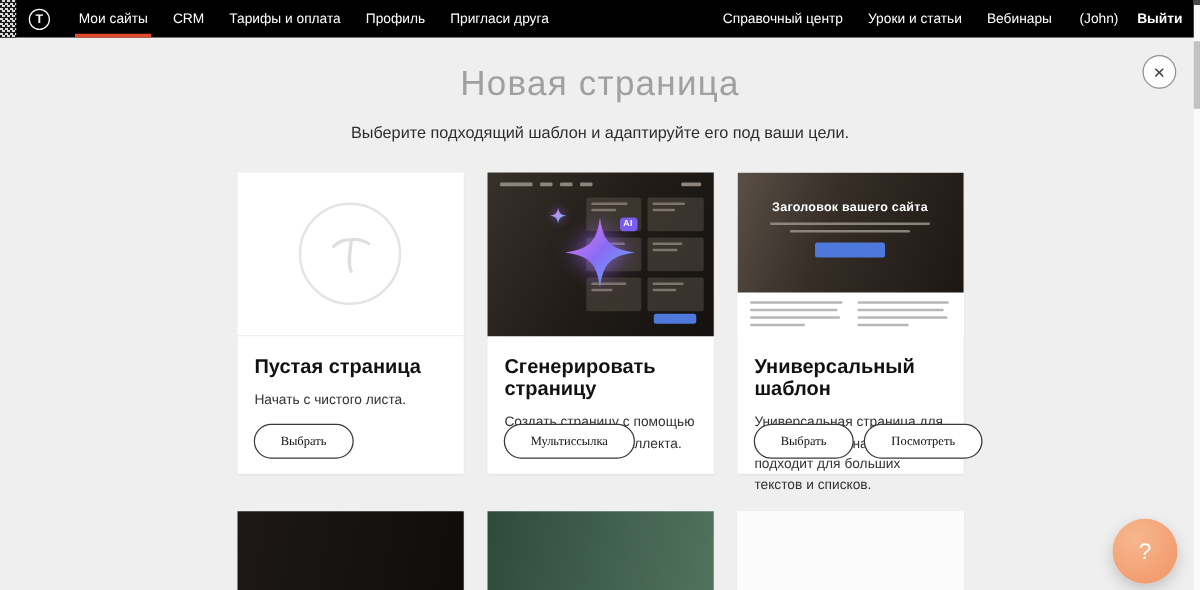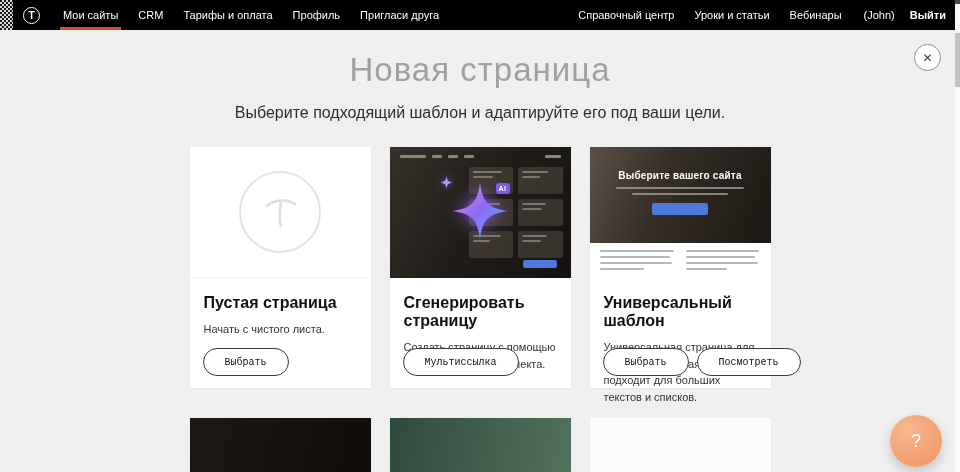--- a/index.html
+++ b/index.html
@@ -44,23 +44,23 @@
 
   .close-btn {
     position: absolute; top: 14px; right: 19px; width: 27px; height: 27px;
     border-radius: 50%; background: #fff; border: 1px solid #8f8f8f;
     display: flex; align-items: center; justify-content: center;
     font-size: 12px; color: #3a3a3a; cursor: pointer; z-index: 10;
   }
 
   .page-title {
     text-align: center; margin-top: 21px;
-    font-size: 33px; font-weight: 300; color: #a0a0a0; letter-spacing: 1px;
-  }
-  .page-subtitle { text-align: center; margin-top: 15px; font-size: 16px; color: #2e2e2e; }
+    font-size: 28px; font-weight: 300; color: #a0a0a0; letter-spacing: 1px;
+  }
+  .page-subtitle { text-align: center; margin-top: 15px; font-size: 13px; color: #2e2e2e; }
 
   
   .tabs {
     width: 581px; margin: 18px auto 0; height: 30px;
     display: flex; background: #fff; border: 1px solid #d8d8d8;
   }
   .tab {
     display: flex; align-items: center; justify-content: center;
     font-size: 10px; color: #222; border-right: 1px solid #d8d8d8;
     cursor: pointer; white-space: nowrap;
@@ -83,21 +83,21 @@
   }
   .preview { height: 131px; position: relative; overflow: hidden; cursor: pointer; }
   .card-body { padding: 16px 14px 0; }
   .card-title { font-size: 16px; font-weight: bold; color: #111; }
   .card-desc { font-size: 11px; color: #333; line-height: 1.5; margin-top: 9px; }
   .card-actions { position: absolute; left: 13px; bottom: 12px; display: flex; gap: 8px; }
   .btn {
     height: 28px; padding: 0 21px; border: 1px solid #3a3a3a; border-radius: 16px;
     background: #fff; font-size: 10px; color: #111; cursor: pointer;
     display: flex; align-items: center; white-space: nowrap;
-    font-family: Liberation Mono, monospace;
+    font-family: Liberation Serif, serif;
   }
 
   
   .p1 { display: flex; align-items: center; justify-content: center; border-bottom: 1px solid #f0f0f0; }
   .p1-circle {
     width: 82px; height: 82px; border: 2px solid #e4e4e4; border-radius: 50%;
     display: flex; align-items: center; justify-content: center;
   }
 
   
@@ -272,21 +272,21 @@
         <div class="card-desc">Создать страницу с помощью искусственного интеллекта.</div>
       </div>
       <div class="card-actions">
         <button class="btn">Мультиссылка</button>
       </div>
     </div>
 
     <div class="card">
       <div class="preview">
         <div class="p3-hero">
-          <div class="p3-heading">Выберите вашего сайта</div>
+          <div class="p3-heading">Заголовок вашего сайта</div>
           <div class="p3-cap"></div>
           <div class="p3-cap short"></div>
           <div class="p3-btn"></div>
         </div>
         <div class="p3-lower">
           <div class="p3-col">
             <i style="width:100%"></i>
               <i style="width:94%"></i>
               <i style="width:97%"></i>
               <i style="width:60%"></i>

